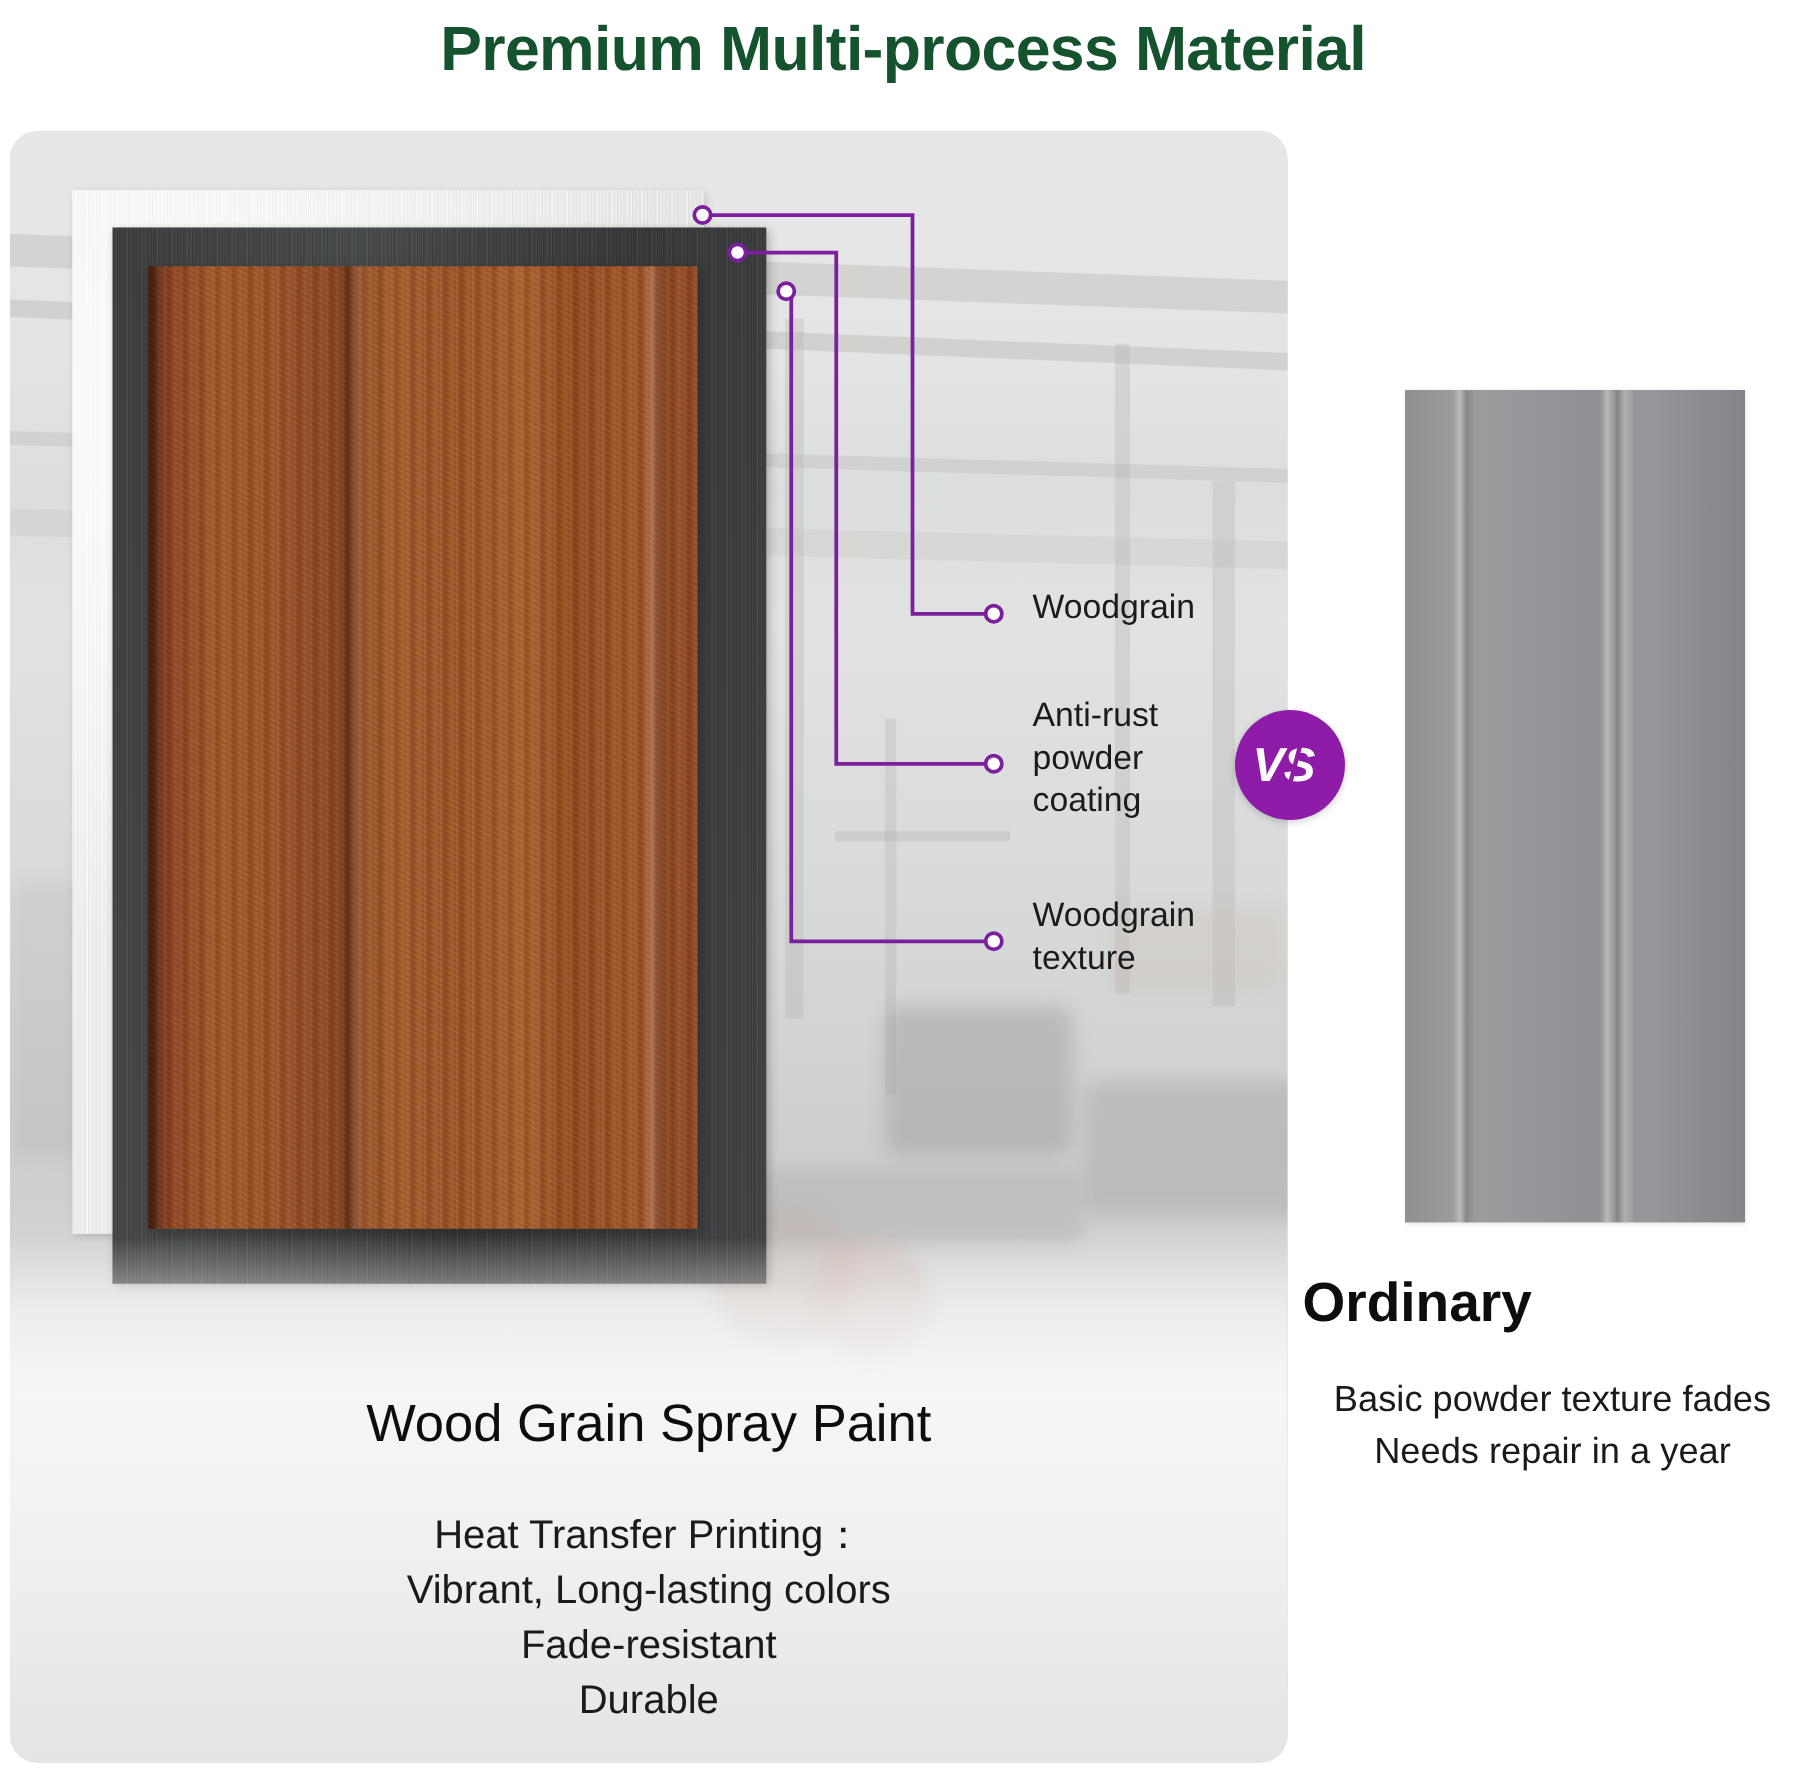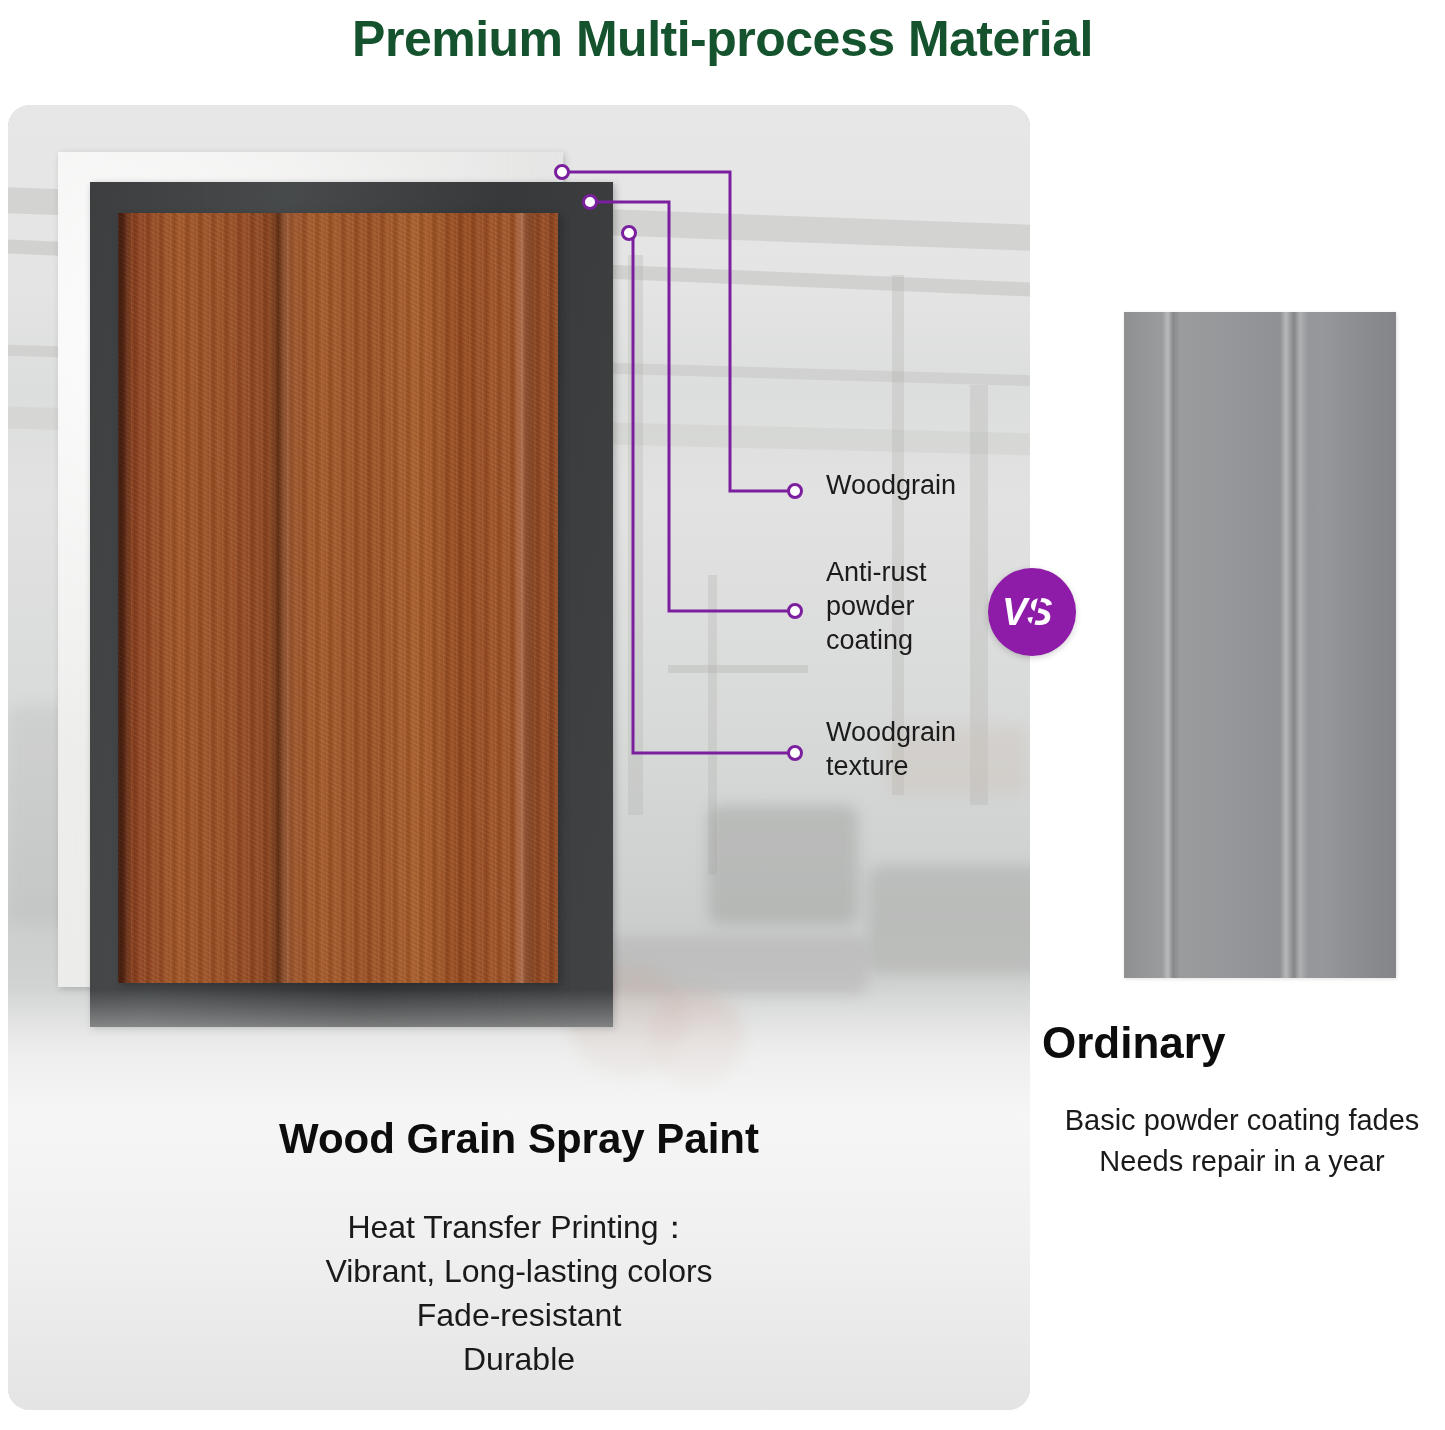--- a/index.html
+++ b/index.html
@@ -185,21 +185,21 @@
   #callout-1 { left: 818px; top: 450px; }
   #callout-2 { left: 818px; top: 610px; }
 
   
   #info-title {
     position: absolute;
     left: 0; top: 1010px;
     width: 1022px;
     text-align: center;
     font-size: 42px;
-    font-weight: bold;
+    font-weight: normal;
     color: #0d0d0d;
   }
   #info-lines {
     position: absolute;
     left: 0; top: 1100px;
     width: 1022px;
     text-align: center;
     font-size: 32px;
     line-height: 44px;
     color: #1a1a1a;
@@ -335,15 +335,15 @@
     <text x="25" y="35" font-family="Liberation Sans, sans-serif" font-size="38" font-weight="bold" font-style="italic" fill="#ffffff">S</text>
     <line x1="29" y1="41" x2="39" y2="3" stroke="#8e1ca8" stroke-width="3.5"></line>
   </svg>
 </div>
 
 <div id="ordinary-panel"></div>
 
 <div id="ordinary-title">Ordinary</div>
 
 <div id="ordinary-lines">
-  <div>Basic powder coating fades</div>
+  <div>Basic powder texture fades</div>
   <div>Needs repair in a year</div>
 </div>
 
 </body></html>

